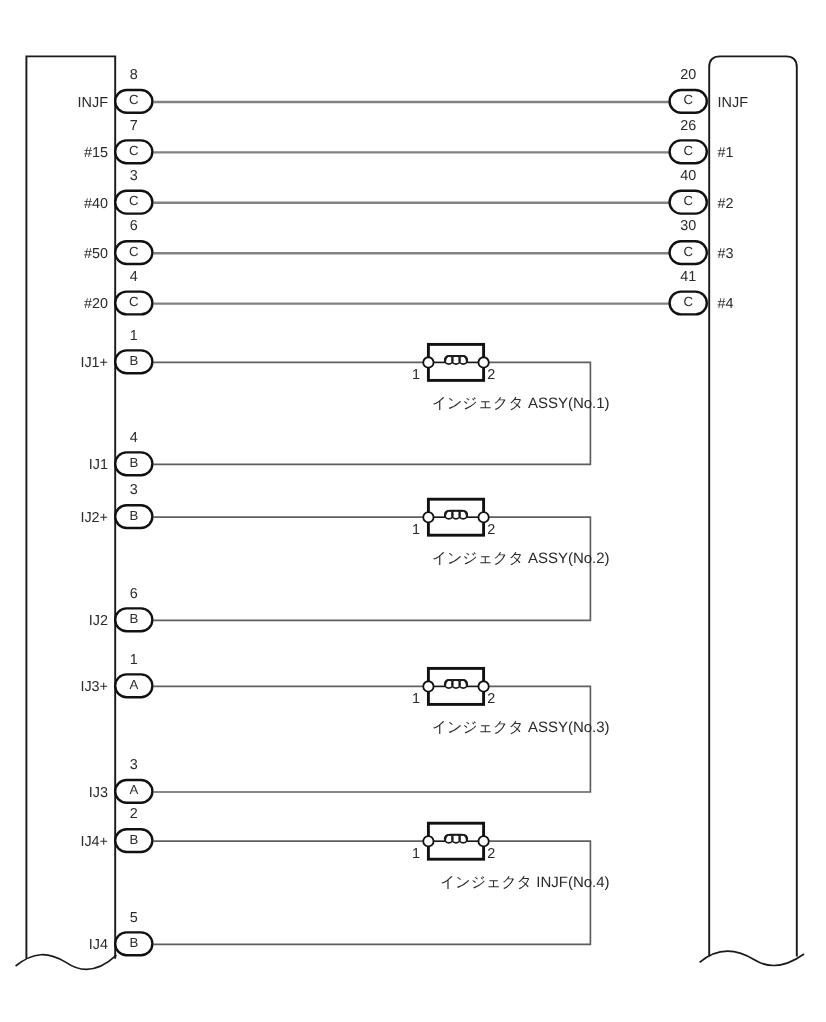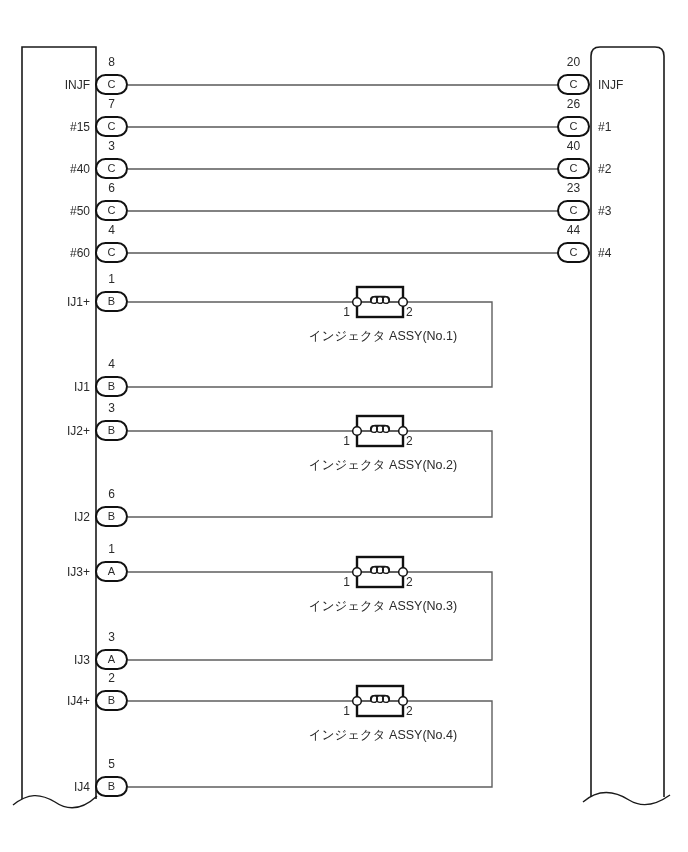--- a/index.html
+++ b/index.html
@@ -21,21 +21,21 @@
     border:2px solid #111;border-radius:11px;background:#fff;
     display:flex;align-items:center;justify-content:center;
     font-size:11px;line-height:11px;
   }
   .pin.left  .poval{left:95px;}
   .pin.right .poval{left:557px;}
   
   .inj{position:absolute;left:0;width:0;height:0;}
   .inj .t1{position:absolute;left:328px;top:3px;width:22px;text-align:right;font-size:12px;line-height:14px;}
   .inj .t2{position:absolute;left:406px;top:3px;width:22px;text-align:left;font-size:12px;line-height:14px;}
-  .inj .iname{position:absolute;left:258px;top:27px;width:250px;text-align:center;font-size:12.5px;line-height:15px;white-space:nowrap;}
+  .inj .iname{position:absolute;left:258px;top:27px;width:250px;text-align:right;font-size:12.5px;line-height:15px;white-space:nowrap;}
 </style>
 </head>
 <body>
 
 <div class="diagram">
 
   <svg width="688" height="852" viewBox="0 0 688 852">
 
     <path d="M22,799 L22,47 L96,47 L96,799" fill="none" stroke="#1a1a1a" stroke-width="1.6"></path>
     <path d="M13,805 C28,793 40,793 55,802 C68,811 82,810 97,796" fill="none" stroke="#1a1a1a" stroke-width="1.4"></path>
@@ -131,21 +131,21 @@
     <span class="plabel">#40</span>
     <span class="pnum">3</span>
     <span class="poval">C</span>
   </div>
   <div class="pin left" style="top:211px">
     <span class="plabel">#50</span>
     <span class="pnum">6</span>
     <span class="poval">C</span>
   </div>
   <div class="pin left" style="top:253px">
-    <span class="plabel">#60</span>
+    <span class="plabel">#20</span>
     <span class="pnum">4</span>
     <span class="poval">C</span>
   </div>
   <div class="pin left" style="top:302px">
     <span class="plabel">IJ1+</span>
     <span class="pnum">1</span>
     <span class="poval">B</span>
   </div>
   <div class="pin left" style="top:387px">
     <span class="plabel">IJ1</span>
@@ -192,26 +192,26 @@
     <span class="pnum">26</span>
     <span class="poval">C</span>
     <span class="plabel">#1</span>
   </div>
   <div class="pin right" style="top:169px">
     <span class="pnum">40</span>
     <span class="poval">C</span>
     <span class="plabel">#2</span>
   </div>
   <div class="pin right" style="top:211px">
-    <span class="pnum">23</span>
+    <span class="pnum">30</span>
     <span class="poval">C</span>
     <span class="plabel">#3</span>
   </div>
   <div class="pin right" style="top:253px">
-    <span class="pnum">44</span>
+    <span class="pnum">41</span>
     <span class="poval">C</span>
     <span class="plabel">#4</span>
   </div>
 
   <div class="inj" style="top:302px">
     <span class="t1">1</span>
     <span class="t2">2</span>
     <span class="iname">インジェクタ ASSY(No.1)</span>
   </div>
   <div class="inj" style="top:431px">
@@ -220,16 +220,16 @@
     <span class="iname">インジェクタ ASSY(No.2)</span>
   </div>
   <div class="inj" style="top:572px">
     <span class="t1">1</span>
     <span class="t2">2</span>
     <span class="iname">インジェクタ ASSY(No.3)</span>
   </div>
   <div class="inj" style="top:701px">
     <span class="t1">1</span>
     <span class="t2">2</span>
-    <span class="iname">インジェクタ ASSY(No.4)</span>
+    <span class="iname">インジェクタ INJF(No.4)</span>
   </div>
 
 </div>
 
 </body></html>

